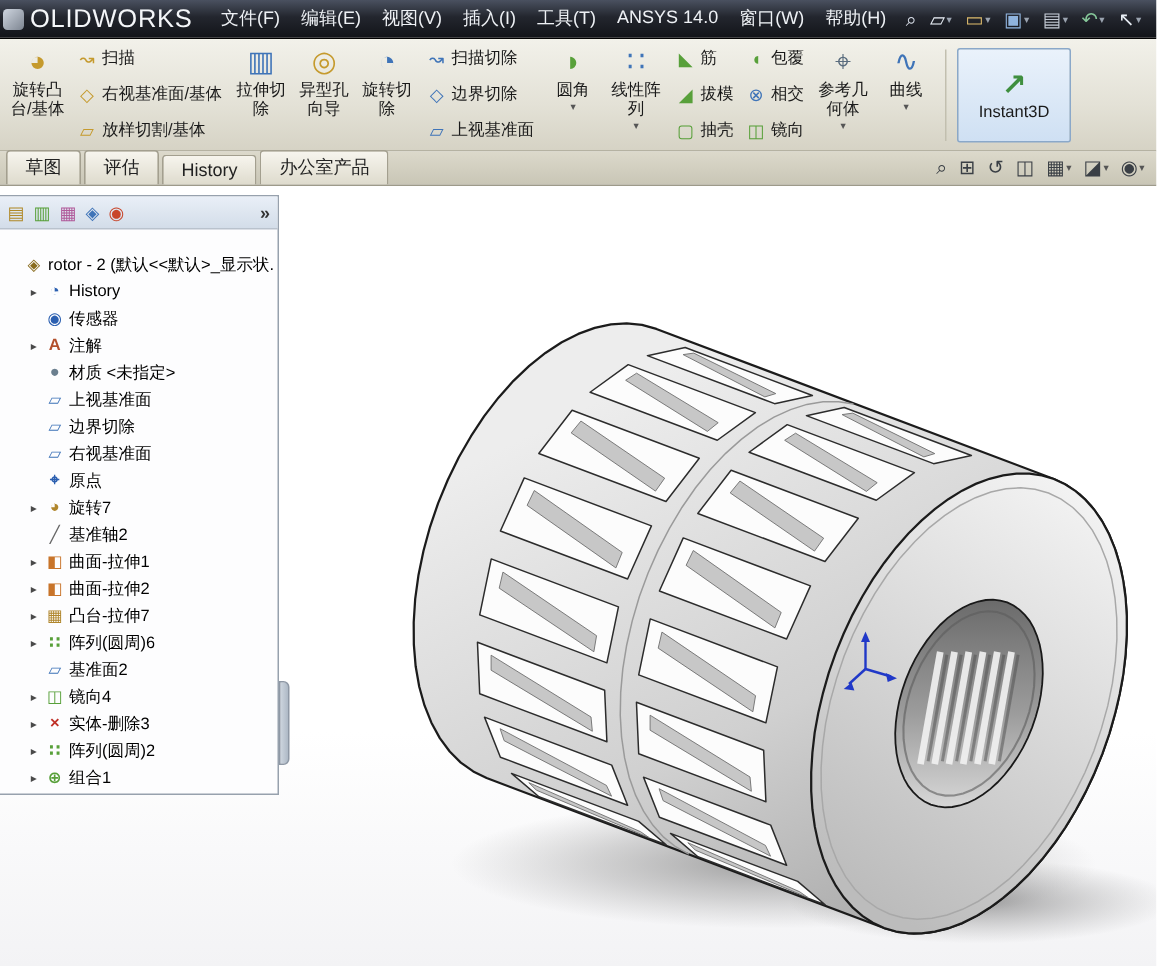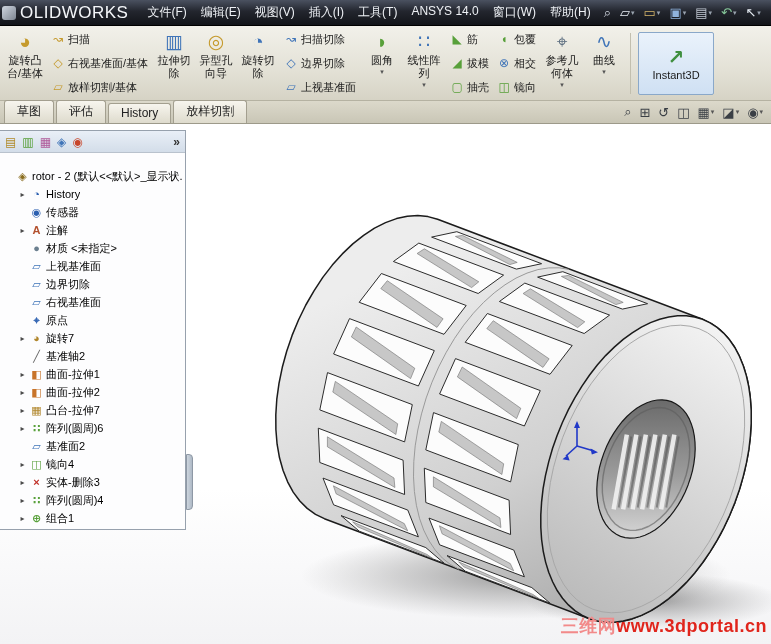--- a/index.html
+++ b/index.html
@@ -273,21 +273,21 @@
       <span class="i3d-label">Instant3D</span>
     </div>
   </div>
 
   <div class="tabbar">
     <div class="tabs">
 
     <span class="tab">草图</span>
         <span class="tab">评估</span>
         <span class="tab">History</span>
-        <span class="tab">放样切割</span>
+        <span class="tab">办公室产品</span>
       </div>
     <div class="view-icons">
 
         <span class="vi-btn">
           <span>⌕</span>
 
         </span>
 
         <span class="vi-btn">
           <span>⊞</span>
@@ -409,23 +409,20 @@
           <polygon points="497.4,359.1 493.9,367.3 489.7,375.1 485.0,382.3 479.7,388.7 474.1,394.3 468.2,399.0 462.2,402.5 456.1,405.0 450.0,406.3 444.2,406.4 438.7,405.3 433.6,403.1 429.0,399.7 425.0,395.2 421.7,389.8 419.1,383.5 417.4,376.4 416.4,368.8 416.3,360.6 417.1,352.2 418.7,343.6 421.1,335.1 424.3,326.7 428.1,318.7 432.6,311.2 437.6,304.4 443.0,298.4 448.8,293.2 454.8,289.1 460.9,286.1 467.0,284.2 472.9,283.5 478.6,284.0 483.9,285.7 488.8,288.5 493.1,292.4 496.7,297.4 499.7,303.3 501.8,310.0 503.2,317.3 503.7,325.3 503.4,333.6 502.2,342.1 500.2,350.7 497.4,359.1" fill="none" stroke="#5c5c5c" stroke-width="1.4" opacity="0.6"></polygon>
           <g stroke="#2038c8" stroke-width="1.6" fill="#2038c8">
             <line x1="391" y1="322" x2="391" y2="302"></line>
             <polygon points="391,297 388,304 394,304" stroke="none"></polygon>
             <line x1="391" y1="322" x2="408" y2="327"></line>
             <polygon points="412,328.2 404.5,324.6 405.8,330.6" stroke="none"></polygon>
             <line x1="391" y1="322" x2="380" y2="332"></line>
             <polygon points="376.5,335.3 381.7,331 383.6,336.4" stroke="none"></polygon>
           </g>
         </svg>
-      <div class="watermark">
-        <span style="color: rgb(242, 138, 138);">三维网</span><span style="color: rgb(224, 37, 28);">www.3dportal.cn</span>
-      </div>
     </div>
 
     <div class="panel">
       <div class="panel-header">
         <div style="display:flex;gap:6px">
 
         <span class="ph-icon" style="color: rgb(176, 138, 42);">▤</span>
             <span class="ph-icon" style="color: rgb(88, 160, 58);">▥</span>
             <span class="ph-icon" style="color: rgb(176, 90, 154);">▦</span>
             <span class="ph-icon" style="color: rgb(63, 116, 184);">◈</span>
@@ -539,21 +536,21 @@
 
           <div class="tree-item" style="padding-left: 16px;">
             <span class="t-arrow">▸</span>
             <span class="t-icon" style="color: rgb(192, 48, 40);">×</span>
             <span class="t-label">实体-删除3</span>
           </div>
 
           <div class="tree-item" style="padding-left: 16px;">
             <span class="t-arrow">▸</span>
             <span class="t-icon" style="color: rgb(88, 160, 58);">∷</span>
-            <span class="t-label">阵列(圆周)4</span>
+            <span class="t-label">阵列(圆周)2</span>
           </div>
 
           <div class="tree-item" style="padding-left: 16px;">
             <span class="t-arrow">▸</span>
             <span class="t-icon" style="color: rgb(88, 160, 58);">⊕</span>
             <span class="t-label">组合1</span>
           </div>
         </div>
     </div>
 

